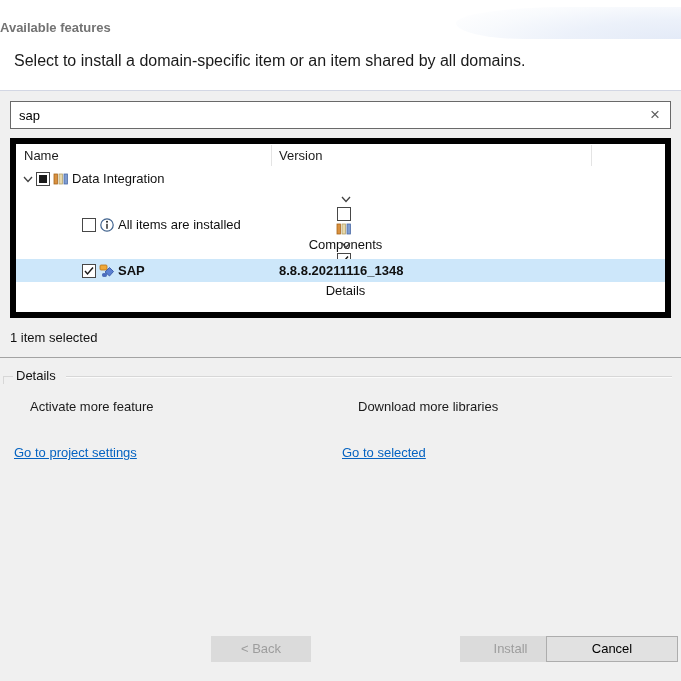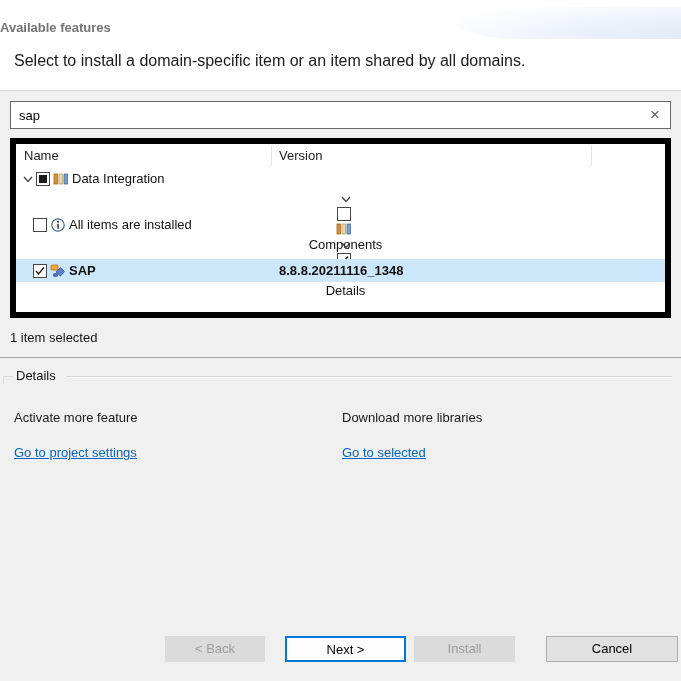--- a/index.html
+++ b/index.html
@@ -35,38 +35,38 @@
   .tree-row.selected { background:#cde7fa; }
   .chev-slot { width:17px; height:23px; display:flex; align-items:center; justify-content:center; flex:0 0 17px; }
   .cb { position:relative; width:14px; height:14px; border:1px solid #474747; background:#fff; flex:0 0 14px; margin-right:3px; }
   .cb .mark { display:none; }
   .cb[data-state="checked"] .mark-check { display:block; position:absolute; left:0; top:0; }
   .cb[data-state="mixed"] .mark-square { display:block; position:absolute; left:2px; top:2px; width:8px; height:8px; background:#1a1a1a; }
   .row-icon { width:16px; height:16px; flex:0 0 16px; margin-right:3px; }
   .row-label { white-space:nowrap; }
   .bold { font-weight:bold; }
   .row-version { position:absolute; left:263px; top:0; height:23px; line-height:23px; }
-  .indent-0 { padding-left:3px; } .indent-1 { padding-left:10px;flex-direction:column; } .indent-2 { }
+  .indent-0 { padding-left:3px; } .indent-1 { padding-left:10px;flex-direction:column; } .indent-2 { padding-left:49px; }
 
   
   .status-line { position:absolute; top:330px; left:10px; color:#111; }
   .hsep { position:absolute; top:357px; left:0; width:681px; height:1px; background:#a3a3a3; }
   .details-legend { position:absolute; top:368px; left:14px; color:#111; background:#f0f0f0; padding:0 2px; z-index:2; }
   .group-line-right { position:absolute; top:376px; left:66px; right:9px; height:2px;
                       border-top:1px solid #d7d7d7; border-bottom:1px solid #fbfbfb; }
   .group-bracket-h { position:absolute; top:376px; left:3px; width:10px; border-top:1px solid #d7d7d7; }
   .group-bracket-v { position:absolute; top:376px; left:3px; height:8px; border-left:1px solid #d7d7d7; }
 
-  .detail-heading { position:absolute; top:410px; color:#1a1a1a; }
+  .detail-heading { position:absolute; top:399px; color:#1a1a1a;margin-left:16px; }
   .detail-link { position:absolute; top:445px; color:#0563c1; text-decoration:underline; cursor:pointer; }
   .dcol-0 { left:14px; } .dcol-1 { left:342px; }
 
   
   .btn { position:absolute; top:636px; height:26px; font:inherit; text-align:center; line-height:24px; cursor:pointer; }
-  .btn-disabled { background:#dbdbdb; border:1px solid #dbdbdb; color:#9d9d9d; cursor:default; }
+  .btn-disabled { background:#dbdbdb; border:1px solid #dbdbdb; color:#9d9d9d; cursor:default;margin-left:46px; }
   .btn-default  { background:#fdfdfd; border:2px solid #0078d7; color:#000; }
   .btn-normal   { background:#e1e1e1; border:1px solid #adadad; color:#000; }
   .btn-back    { left:165px; width:100px; }
   .btn-next    { left:285px; width:121px; }
   .btn-install { left:414px; width:101px; }
   .btn-cancel  { left:546px; width:132px; }
 </style>
 </head>
 <body>
 
@@ -187,17 +187,16 @@
   <div class="group-bracket-h"></div>
   <div class="details-legend">Details</div>
   <div class="group-line-right"></div>
 
   <div class="detail-heading dcol-0">Activate more feature</div>
   <div class="detail-heading dcol-1">Download more libraries</div>
   <a class="detail-link dcol-0">Go to project settings</a>
   <a class="detail-link dcol-1">Go to selected</a>
 
   <button class="btn btn-disabled btn-back" disabled="">&lt; Back</button>
-  <button class="btn btn-default  btn-next">Next &gt;</button>
   <button class="btn btn-disabled btn-install" disabled="">Install</button>
   <button class="btn btn-normal   btn-cancel">Cancel</button>
 
 </div>
 
 </body></html>

